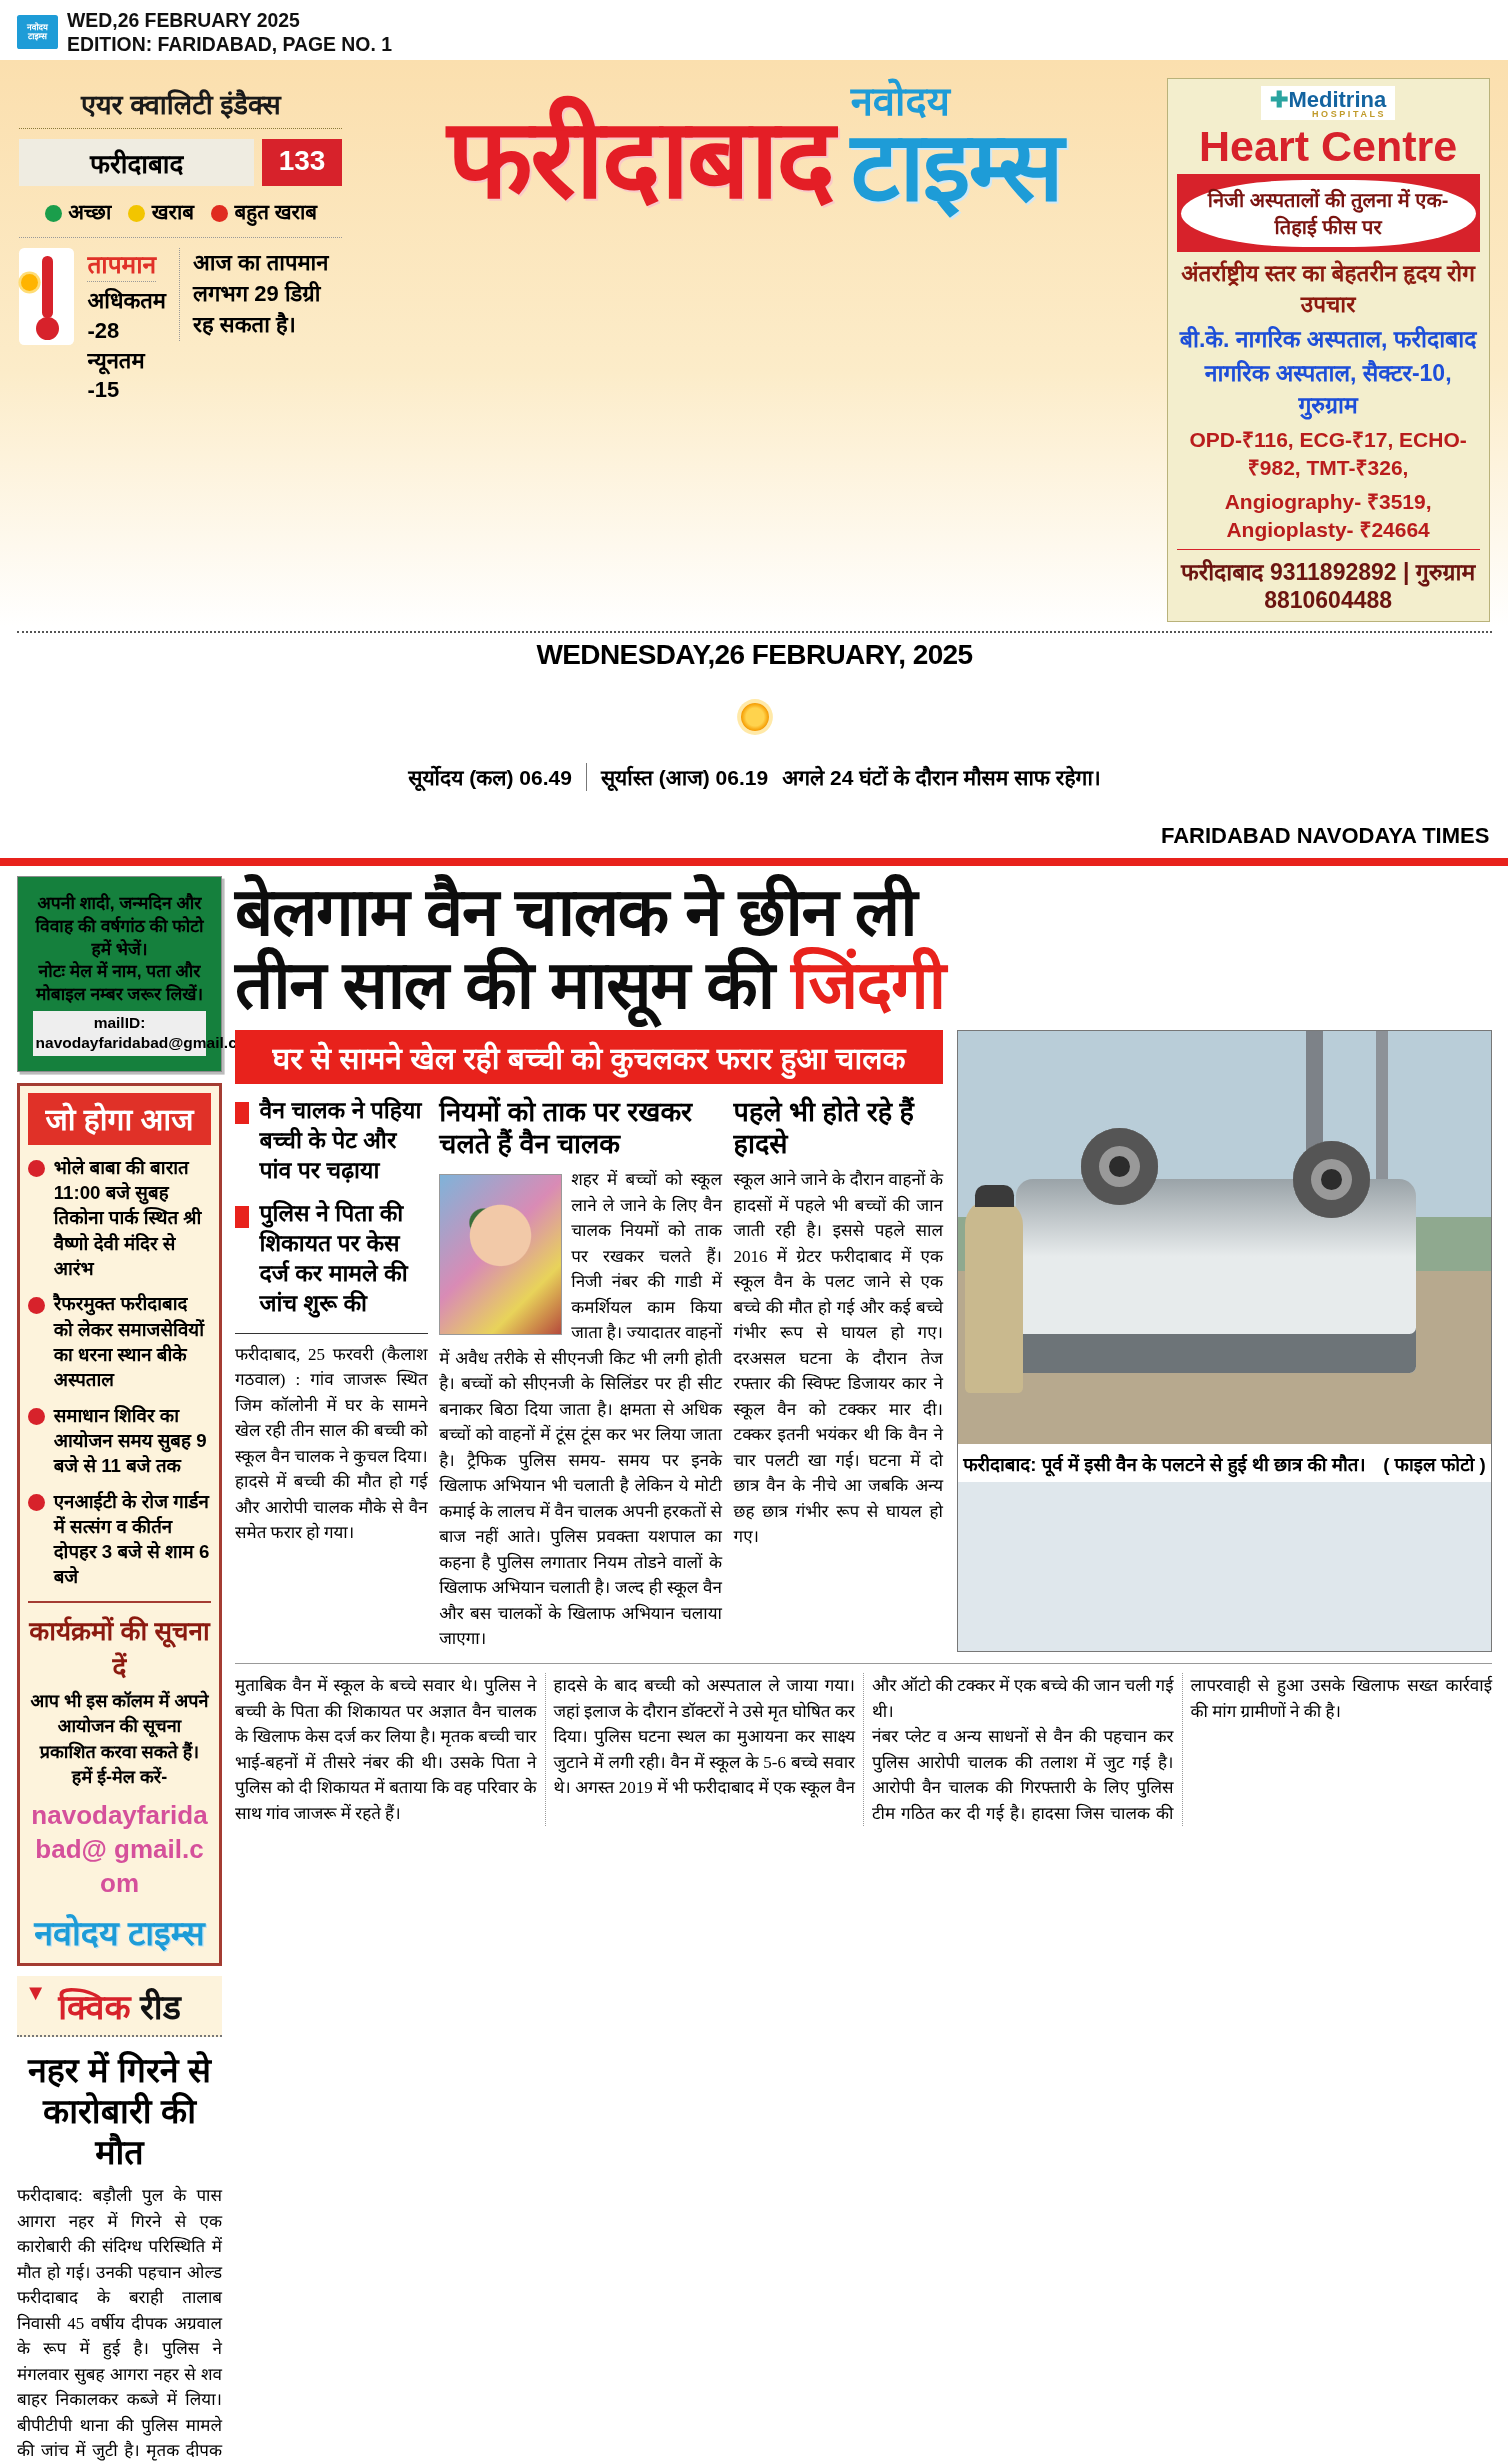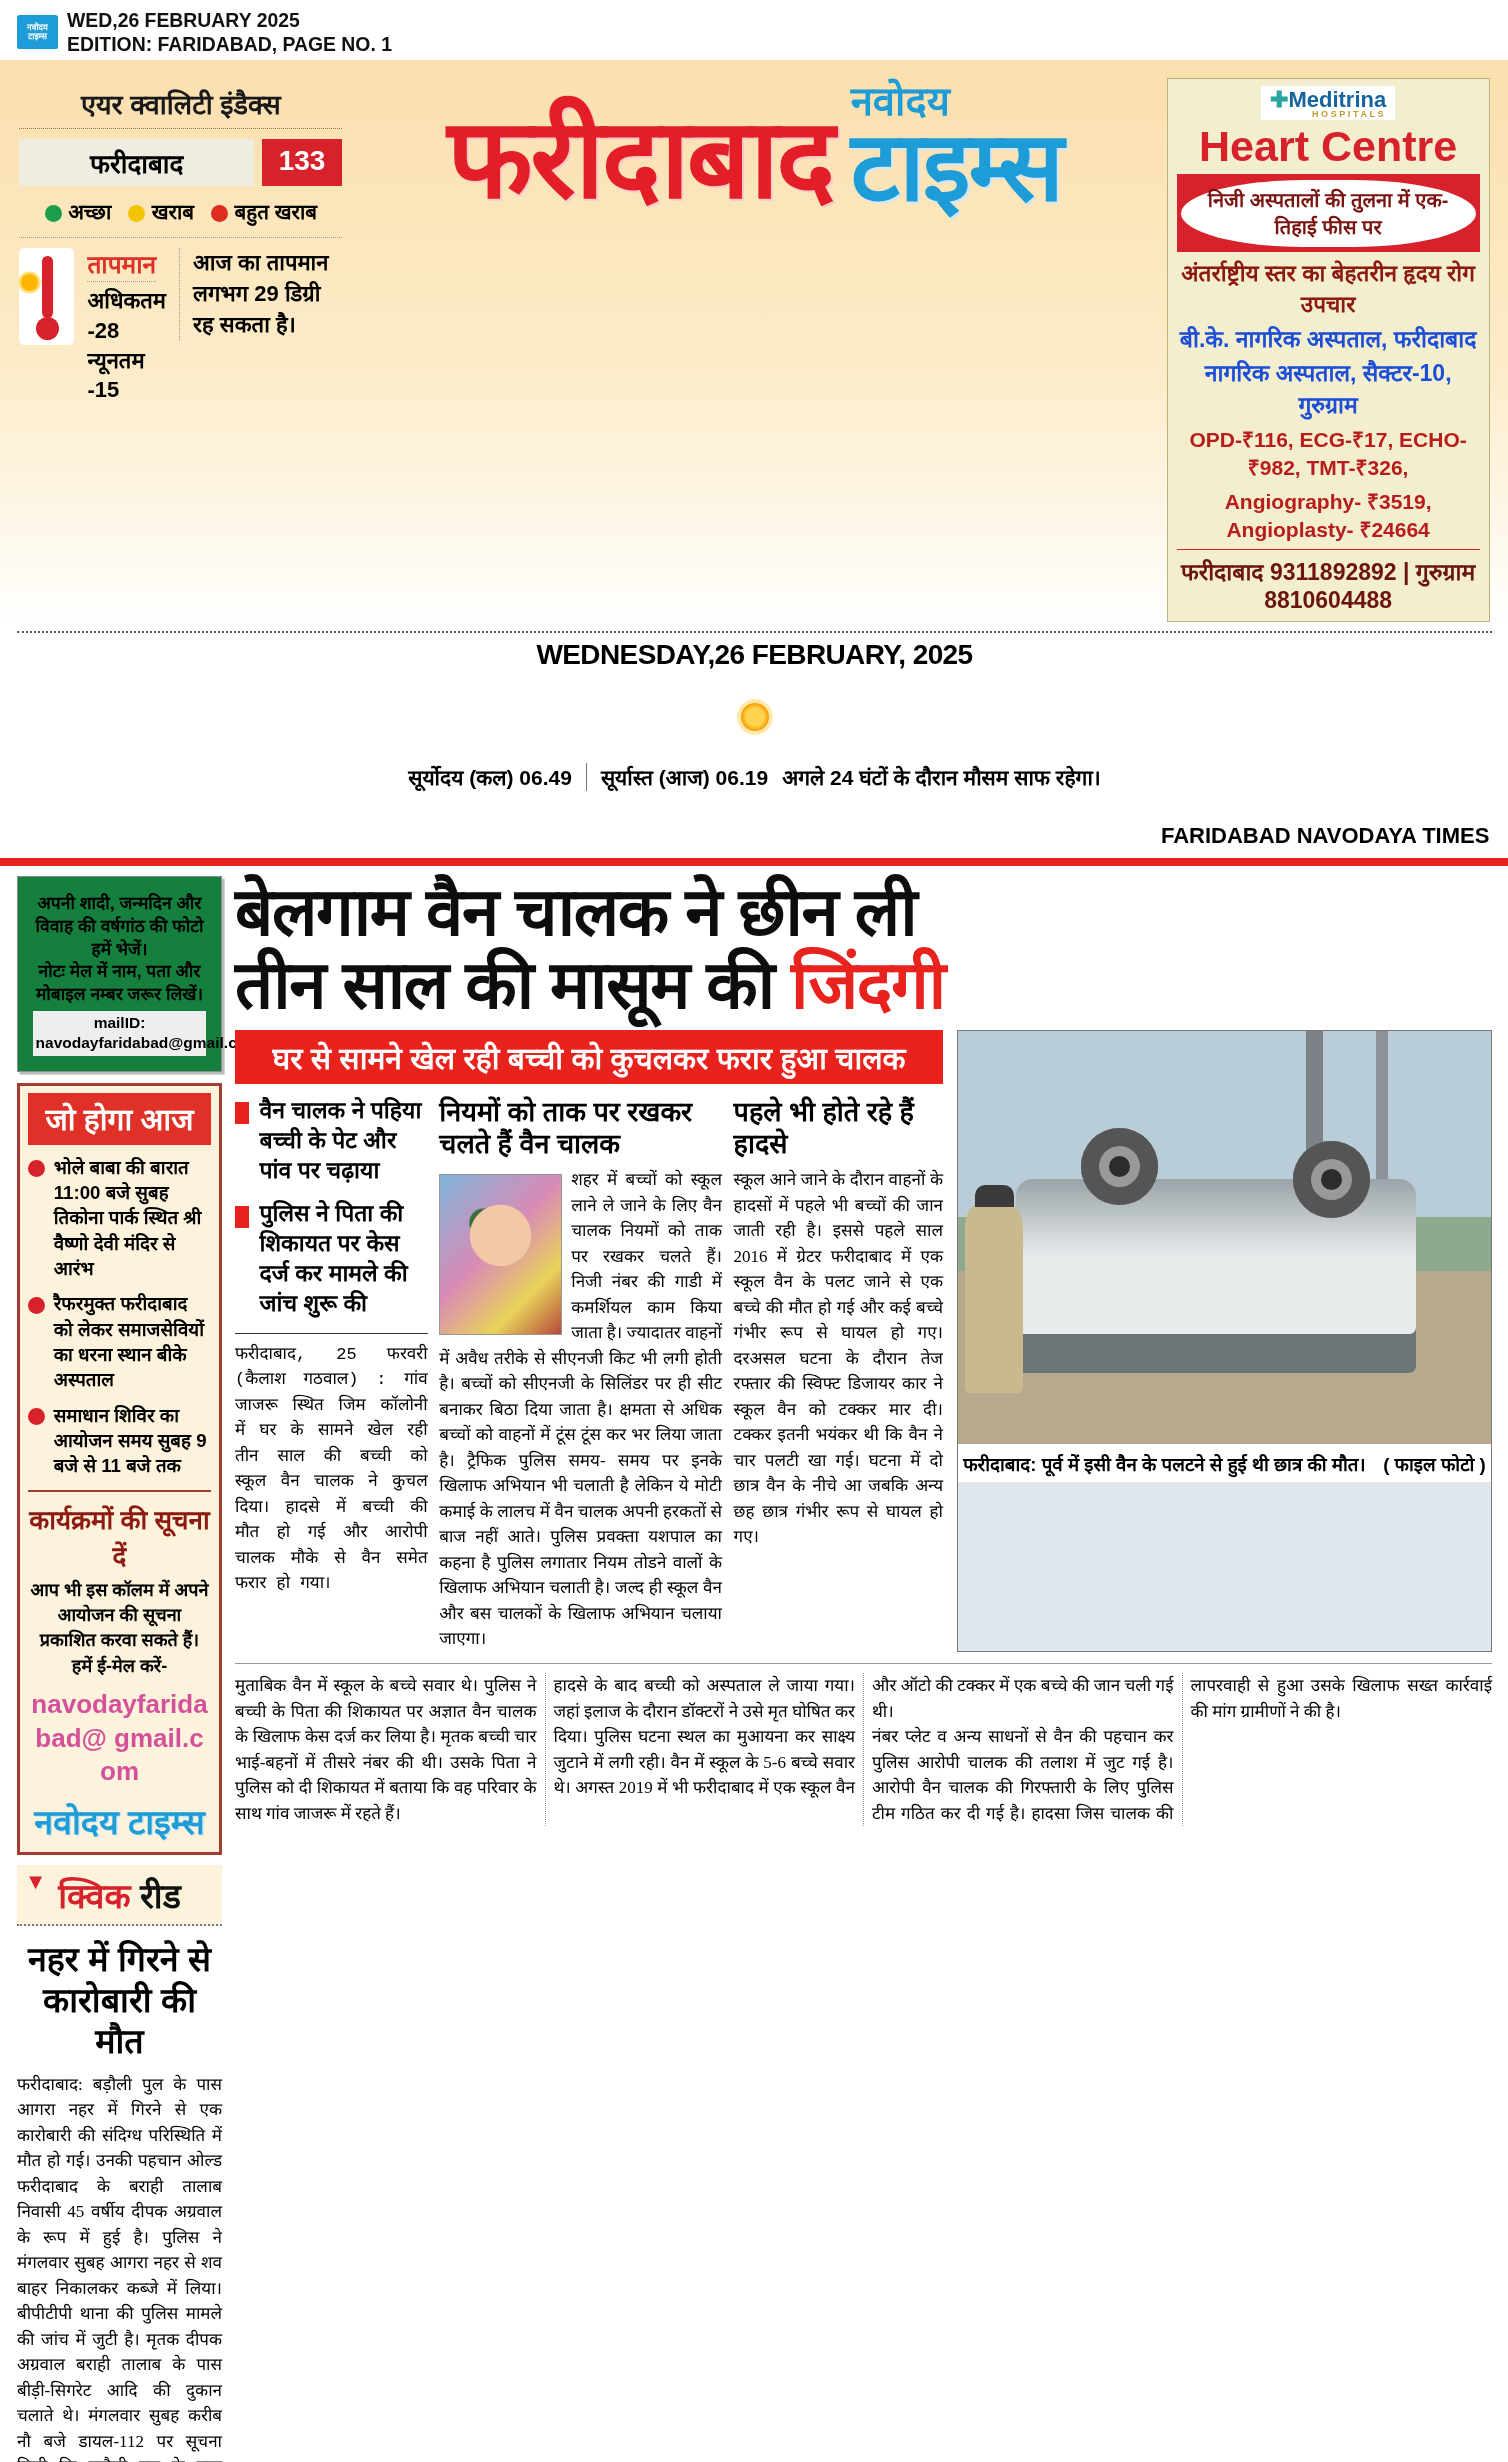--- a/index.html
+++ b/index.html
@@ -81,21 +81,21 @@
   .canal-body { font-size:17px; line-height:1.5; text-align:justify; margin-top:10.3px; font-family:"Liberation Serif", serif; }
 
   
   .ms-head { font-size:67px; font-weight:900; line-height:1.08; letter-spacing:-1.3px; color:#0d0d0d; }
   .ms-head .red { color:#e8221c; }
   .ms-grid { display:grid; grid-template-columns:1fr 535px; gap:14px; margin-top:9px; }
   .ms-sub { background:#e8221c; color:#fff; font-size:30px; font-weight:900; padding:6.5px 10.3px; text-align:center; }
   .ms-cols { display:grid; grid-template-columns:0.92fr 1.35fr 1fr; gap:11.6px; margin-top:11.6px; }
   .ms-bullet { font-size:23px; font-weight:900; line-height:1.3; position:relative; padding-left:24.5px; margin-bottom:14px; }
   .ms-bullet::before { content:""; position:absolute; left:0; top:6.5px; width:14px; height:22px; background:#e8221c; }
-  .ms-dateline { border-top:1.9px solid #333; margin-top:5.2px; padding-top:7.7px; font-size:17px; line-height:1.5; text-align:justify; font-family:Liberation Mono, monospace;}
+  .ms-dateline { border-top:1.9px solid #333; margin-top:5.2px; padding-top:7.7px; font-size:17px; line-height:1.5; text-align:justify; font-family:Liberation Serif, serif;}
   .boxhead { font-size:27px; font-weight:900; line-height:1.2; }
   .babypic { float:left; width:123px; height:161px; margin:6.5px 9px 3.9px 0; background:
       radial-gradient(circle at 50% 38%, #f2c9a8 0 26%, transparent 27%),
       radial-gradient(circle at 36% 30%, #3a6e3a 0 10%, transparent 11%),
       linear-gradient(135deg,#7fb3d9,#d98bb5 45%,#e8d35a 75%,#b54a3c); border:0.6px solid #999; }
   .ms-boxbody { font-size:17px; line-height:1.5; text-align:justify; margin-top:6.5px; font-family:"Liberation Serif", serif; }
   .photo-wrap { border:1.3px solid #777; background:#dfe7ec; }
   .crash { position:relative; height:413px; overflow:hidden;
       background:linear-gradient(180deg,#b9cdd8 0 45%,#8fa98f 45% 58%,#b7a98e 58% 100%); }
   .crash .van { position:absolute; left:58px; top:148px; width:400px; height:194px; background:linear-gradient(180deg,#9aa3a8,#e7ebec 40%); border-radius:17px 17px 6.5px 6.5px; box-shadow:inset 0 -39px 0 #6d7478; }
@@ -192,20 +192,21 @@
         <div>अपनी शादी, जन्मदिन और विवाह की वर्षगांठ की फोटो हमें भेजें।</div>
         <div>नोटः मेल में नाम, पता और मोबाइल नम्बर जरूर लिखें।</div>
         <div class="mailid">mailID: navodayfaridabad@gmail.com</div>
       </div>
 
       <div class="redbox">
         <div class="jha-title">जो होगा आज</div>
         <div class="jha-item">भोले बाबा की बारात 11:00 बजे सुबह तिकोना पार्क स्थित श्री वैष्णो देवी मंदिर से आरंभ</div>
         <div class="jha-item">रैफरमुक्त फरीदाबाद को लेकर समाजसेवियों का धरना स्थान बीके अस्पताल</div>
         <div class="jha-item">समाधान शिविर का आयोजन समय सुबह 9 बजे से 11 बजे तक</div>
+        <div class="jha-item">एनआईटी के रोज गार्डन में सत्संग व कीर्तन दोपहर 3 बजे से शाम 6 बजे</div>
         <div class="suchna-title">कार्यक्रमों की सूचना दें</div>
         <div class="suchna-body">आप भी इस कॉलम में अपने आयोजन की सूचना प्रकाशित करवा सकते हैं। हमें ई-मेल करें-</div>
         <div class="suchna-mail">navodayfaridabad@ gmail.com</div>
         <div class="side-logo">नवोदय टाइम्स</div>
       </div>
 
       <div class="quick">
         <span class="q1">क्विक</span><span class="q2"> रीड</span>
       </div>
 

